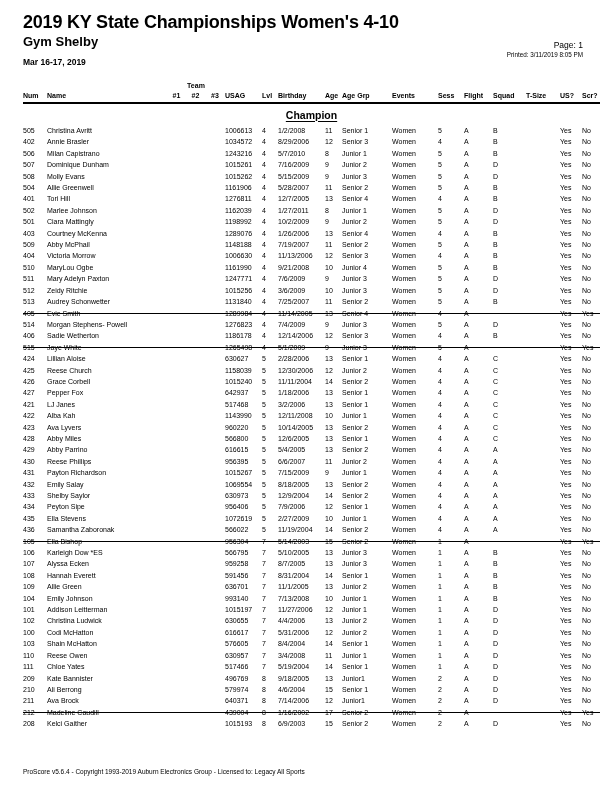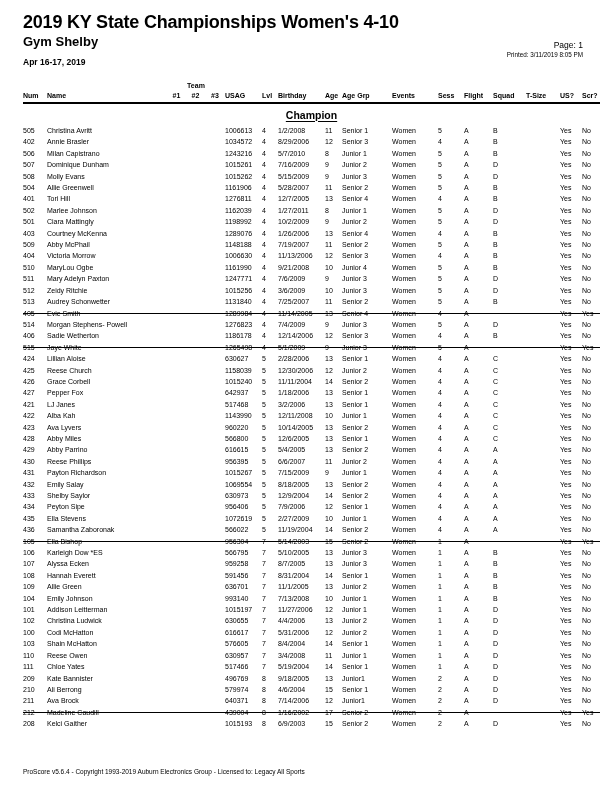--- a/index.html
+++ b/index.html
@@ -45,21 +45,21 @@
 
   .footer { position:absolute; left:23px; top:768px; font-size:6.5px; }
 </style>
 </head>
 <body>
 
 <div class="page">
 
   <div class="title">2019 KY State Championships Women's 4-10</div>
   <div class="subtitle">Gym Shelby</div>
-  <div class="date-range">Apr 16-17, 2019</div>
+  <div class="date-range">Mar 16-17, 2019</div>
 
   <div class="pageinfo">
     <div class="page-label">Page: 1</div>
     <div class="printed-label">Printed: 3/11/2019 8:05 PM</div>
   </div>
 
   <table class="roster">
     <colgroup>
       <col class="w-num">
         <col class="w-name">

